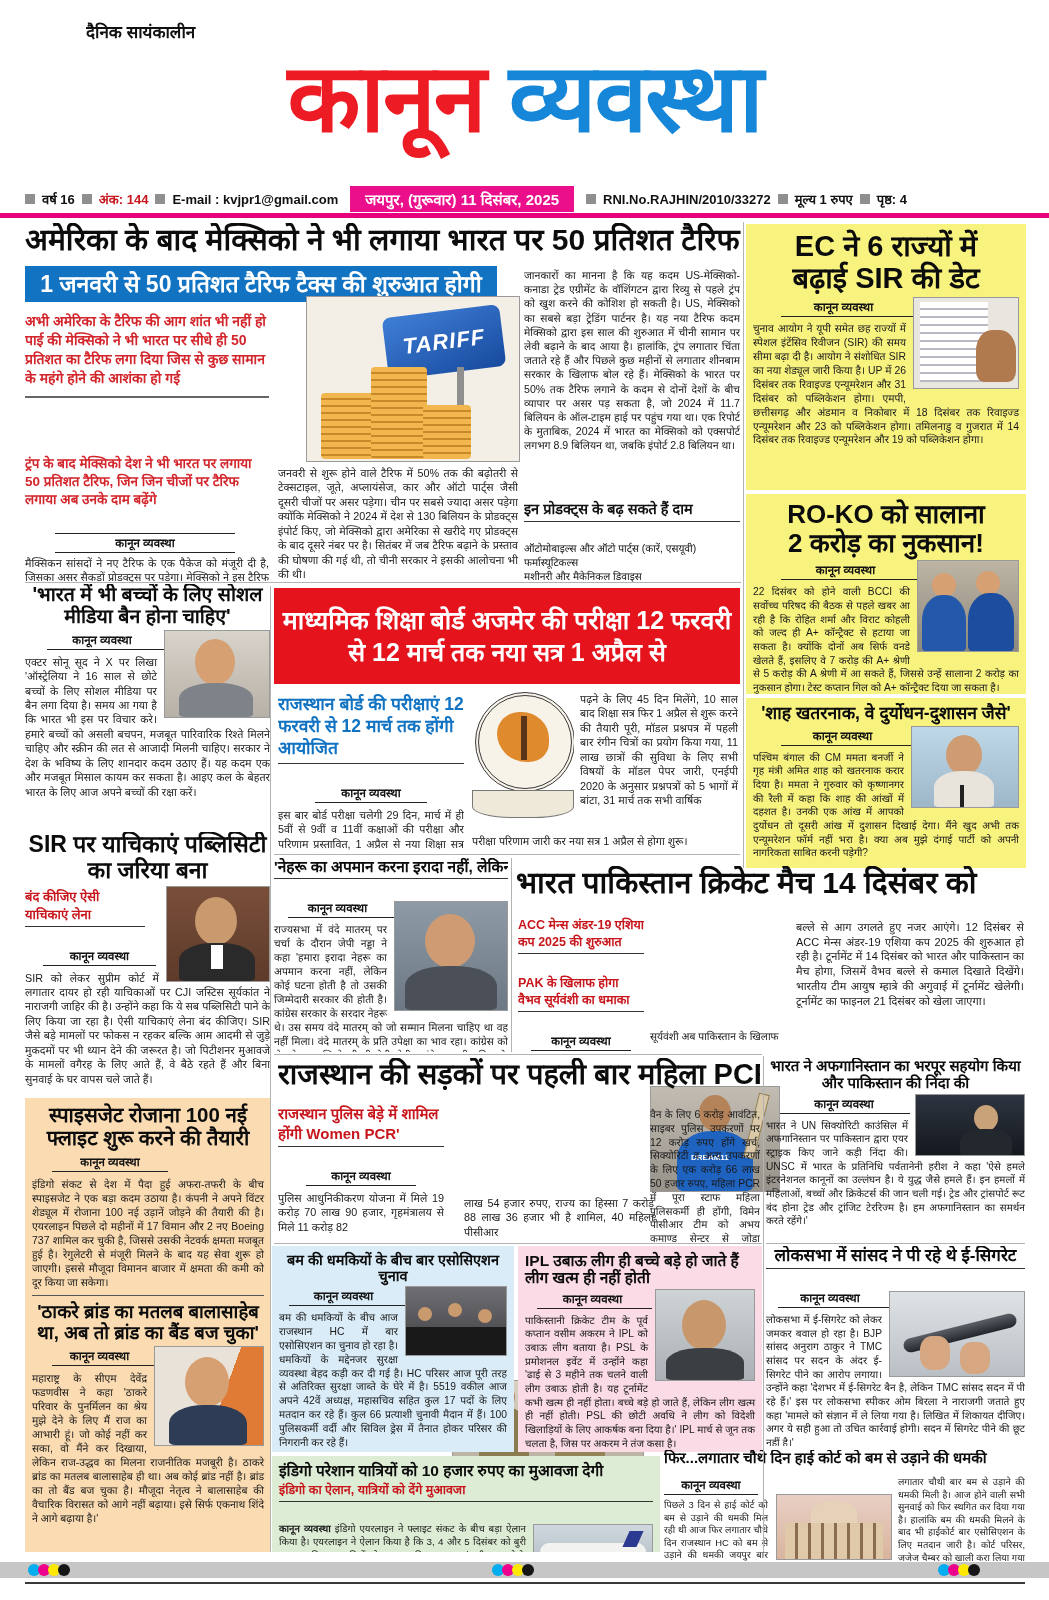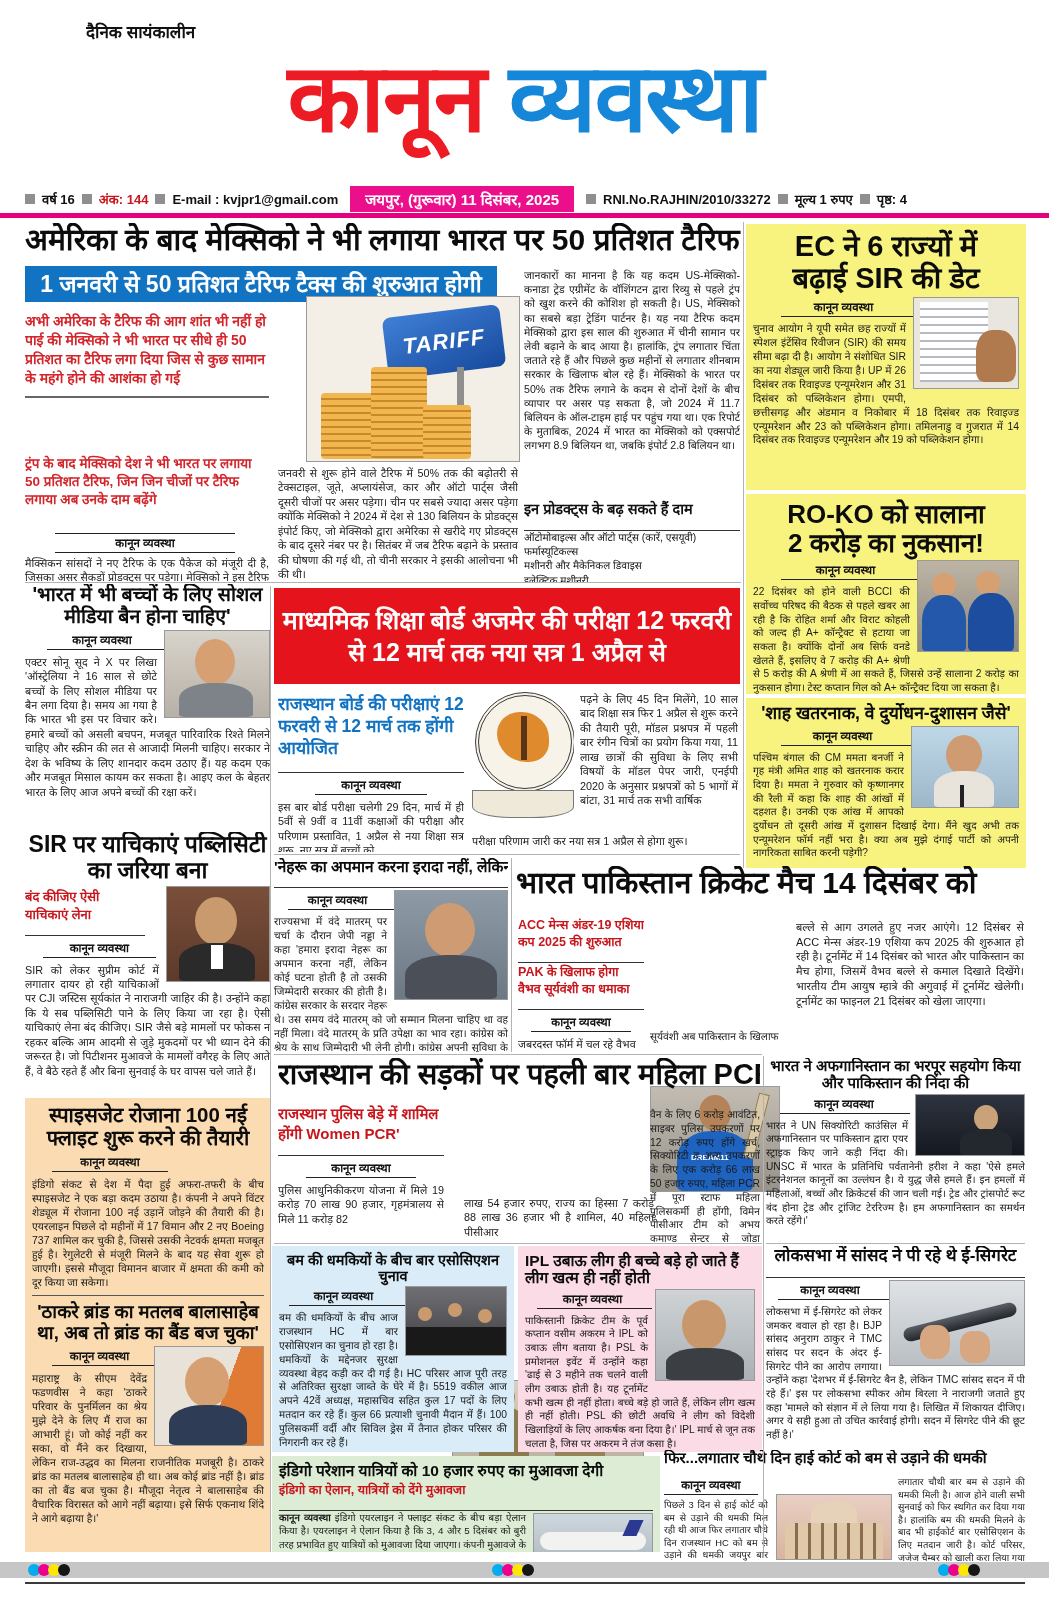--- a/index.html
+++ b/index.html
@@ -16,21 +16,21 @@
   .head{position:absolute;border-radius:50%;background:#d7a073;}
   .torso{position:absolute;border-radius:45% 45% 8% 8%;}
   .vline{position:absolute;width:1px;background:#b3b3b3;}
   .hline{position:absolute;height:1px;background:#b3b3b3;}
   .panel{padding:6px 7px;box-sizing:border-box;}
   .yellow{background:#f8f37f;}
   .peach{background:#fbdcb2;}
   .bluebox{background:#d9ecf7;}
   .pinkbox{background:#fadbe6;}
   .greenbox{background:#ddecd4;}
-  .subrule{border-bottom:1.4px solid #333;padding-bottom:12px;margin-bottom:0;}
+  .subrule{border-bottom:1.4px solid #333;padding-bottom:3px;margin-bottom:20px;}
   .dots{position:absolute;display:flex;top:2px;}
   .dots i{width:12px;height:12px;border-radius:50%;display:block;margin-right:-2px;}
   .coin{position:absolute;border-radius:4px;
         background:repeating-linear-gradient(to bottom,#f2b64e 0 5px,#c8892b 5px 7px);}
 </style>
 </head>
 <body>
 
 <div id="page">
 

